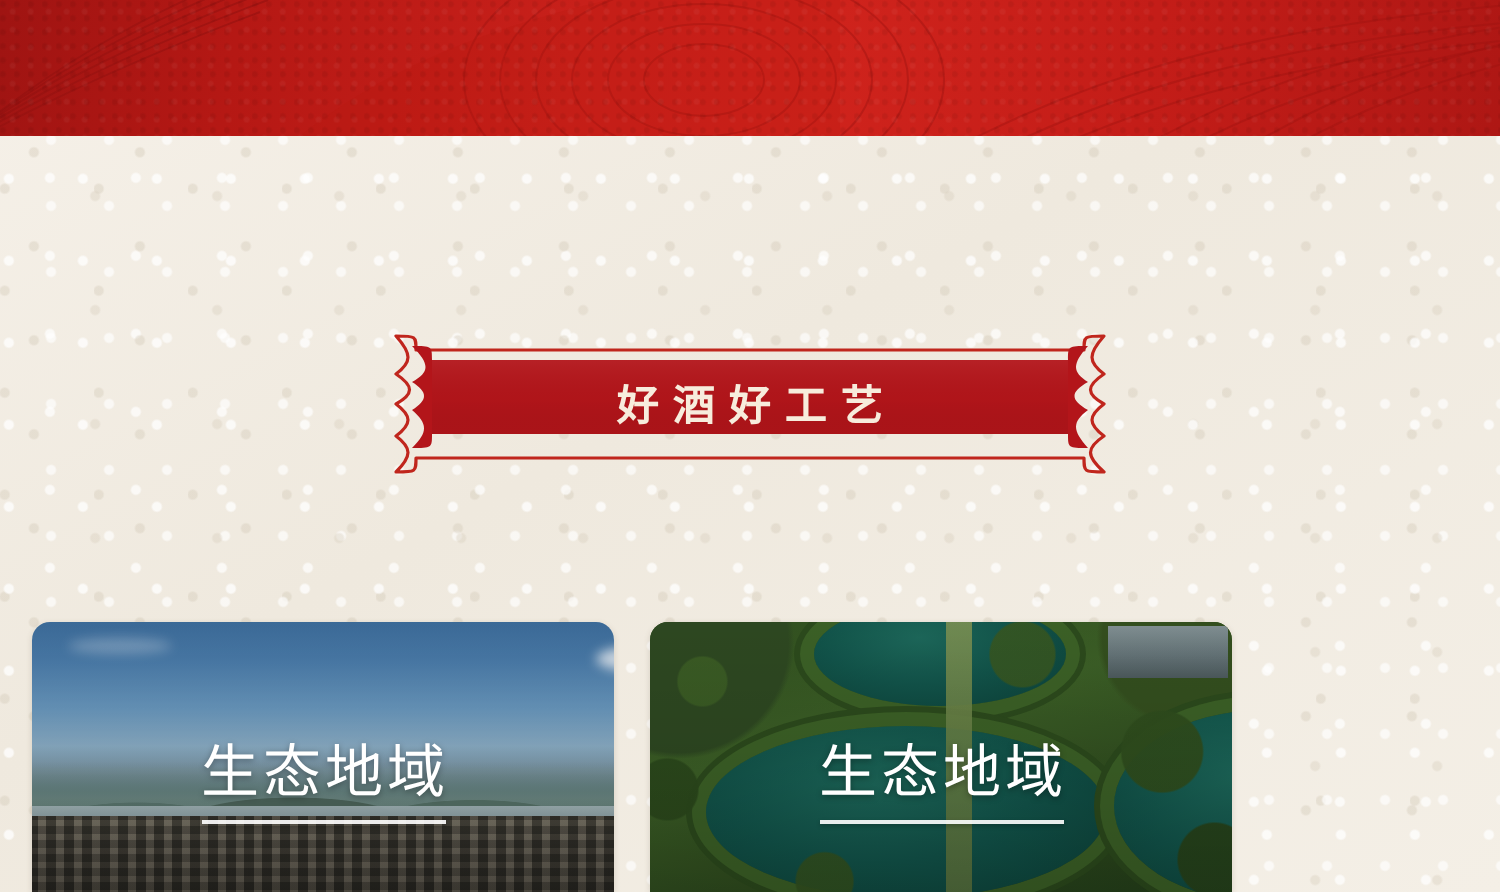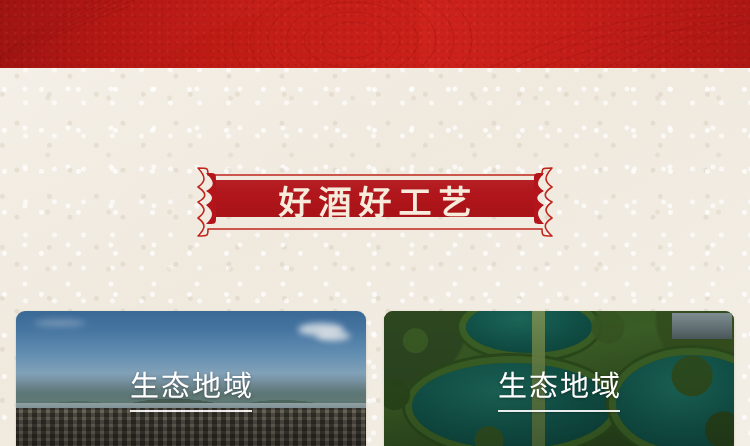--- a/index.html
+++ b/index.html
@@ -82,35 +82,35 @@
   .plaque-text {
     position: absolute;
     left: 0;
     top: 0;
     width: 406px;
     height: 78px;
     display: flex;
     align-items: center;
     justify-content: center;
     font-family: "DejaVu Serif", "Liberation Serif", serif;
-    font-size: 33px;
+    font-size: 21px;
     font-weight: 700;
     letter-spacing: 7px;
     text-indent: 7px;
     color: #f7ecdc;
     line-height: 1;
     white-space: nowrap;
     user-select: none;
   }
   
   .cards {
     position: absolute;
     left: 16px;
     top: 311px;
-    width: 718px;
+    width: 600px;
     height: 135px;
     display: flex;
     gap: 18px;
   }
   .card {
     position: relative;
     width: 350px;
     height: 135px;
     border-radius: 9px 9px 0 0;
     overflow: hidden;

